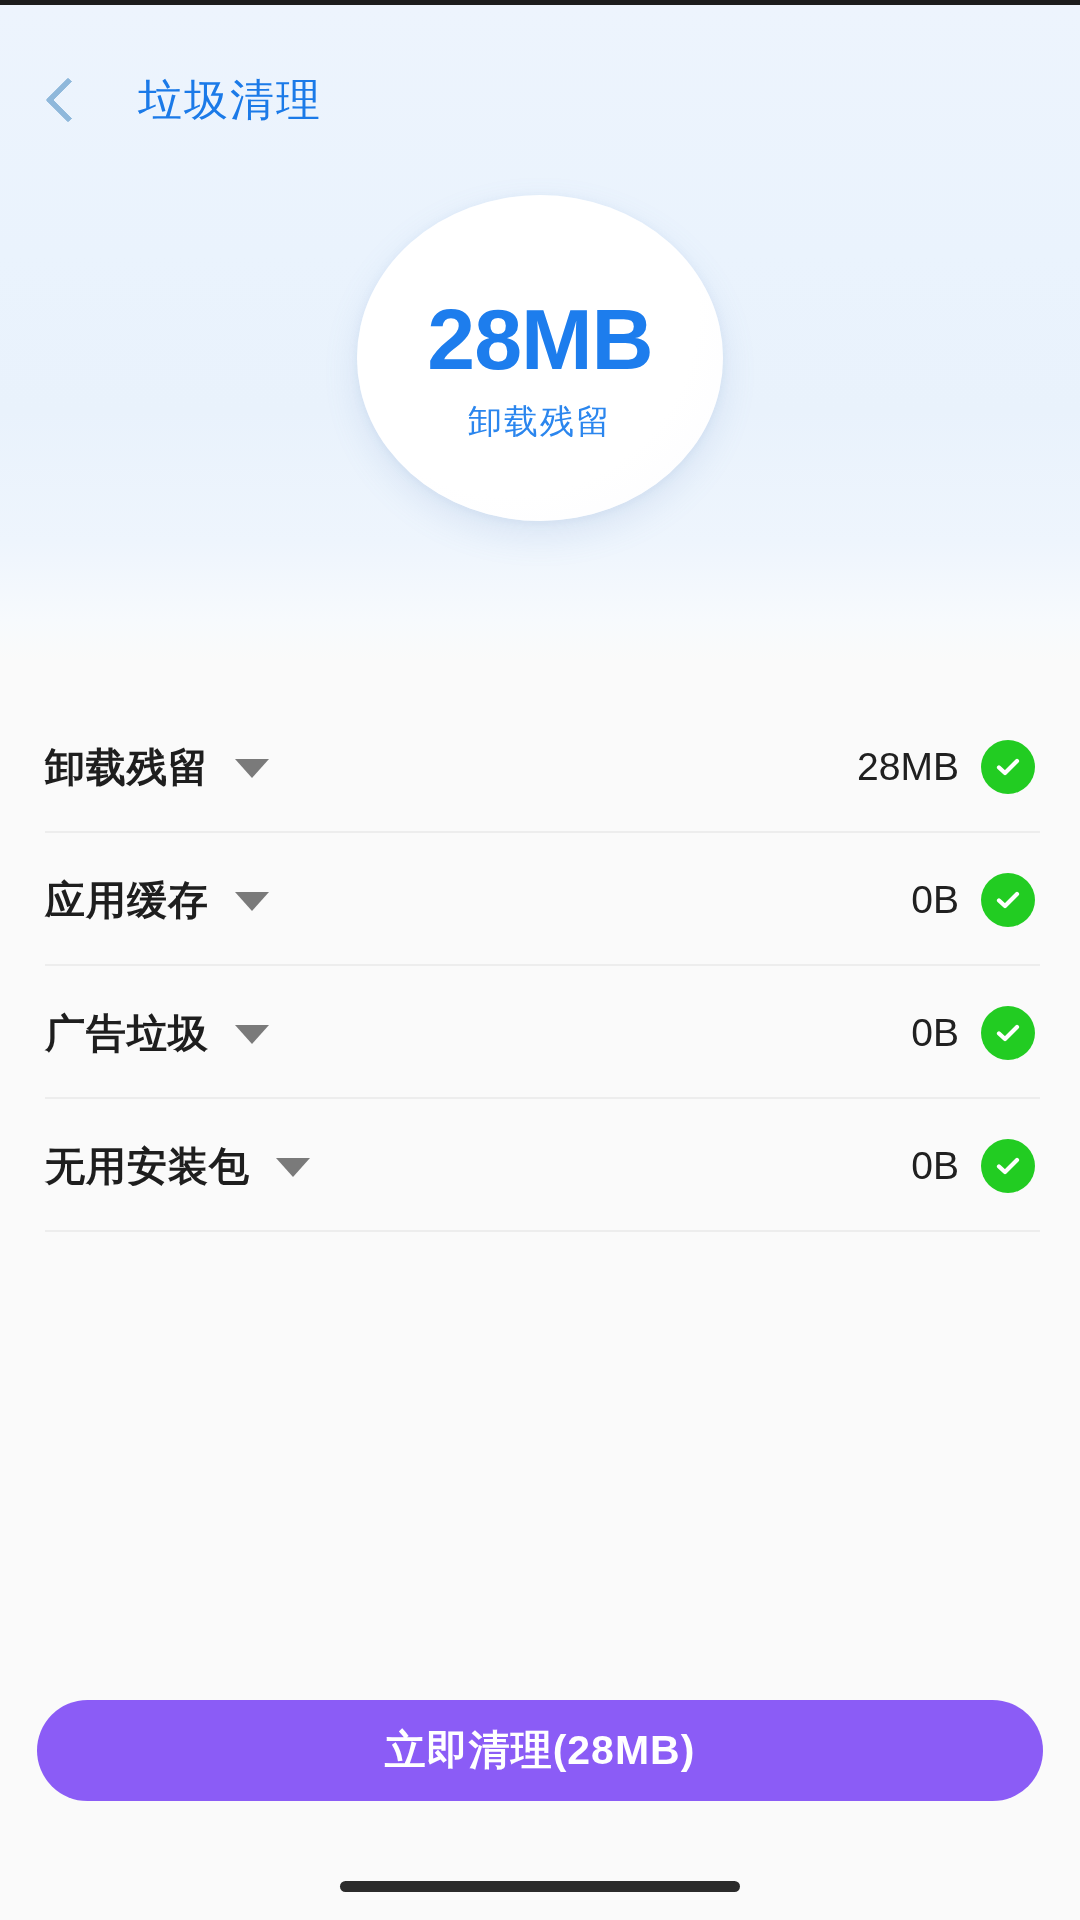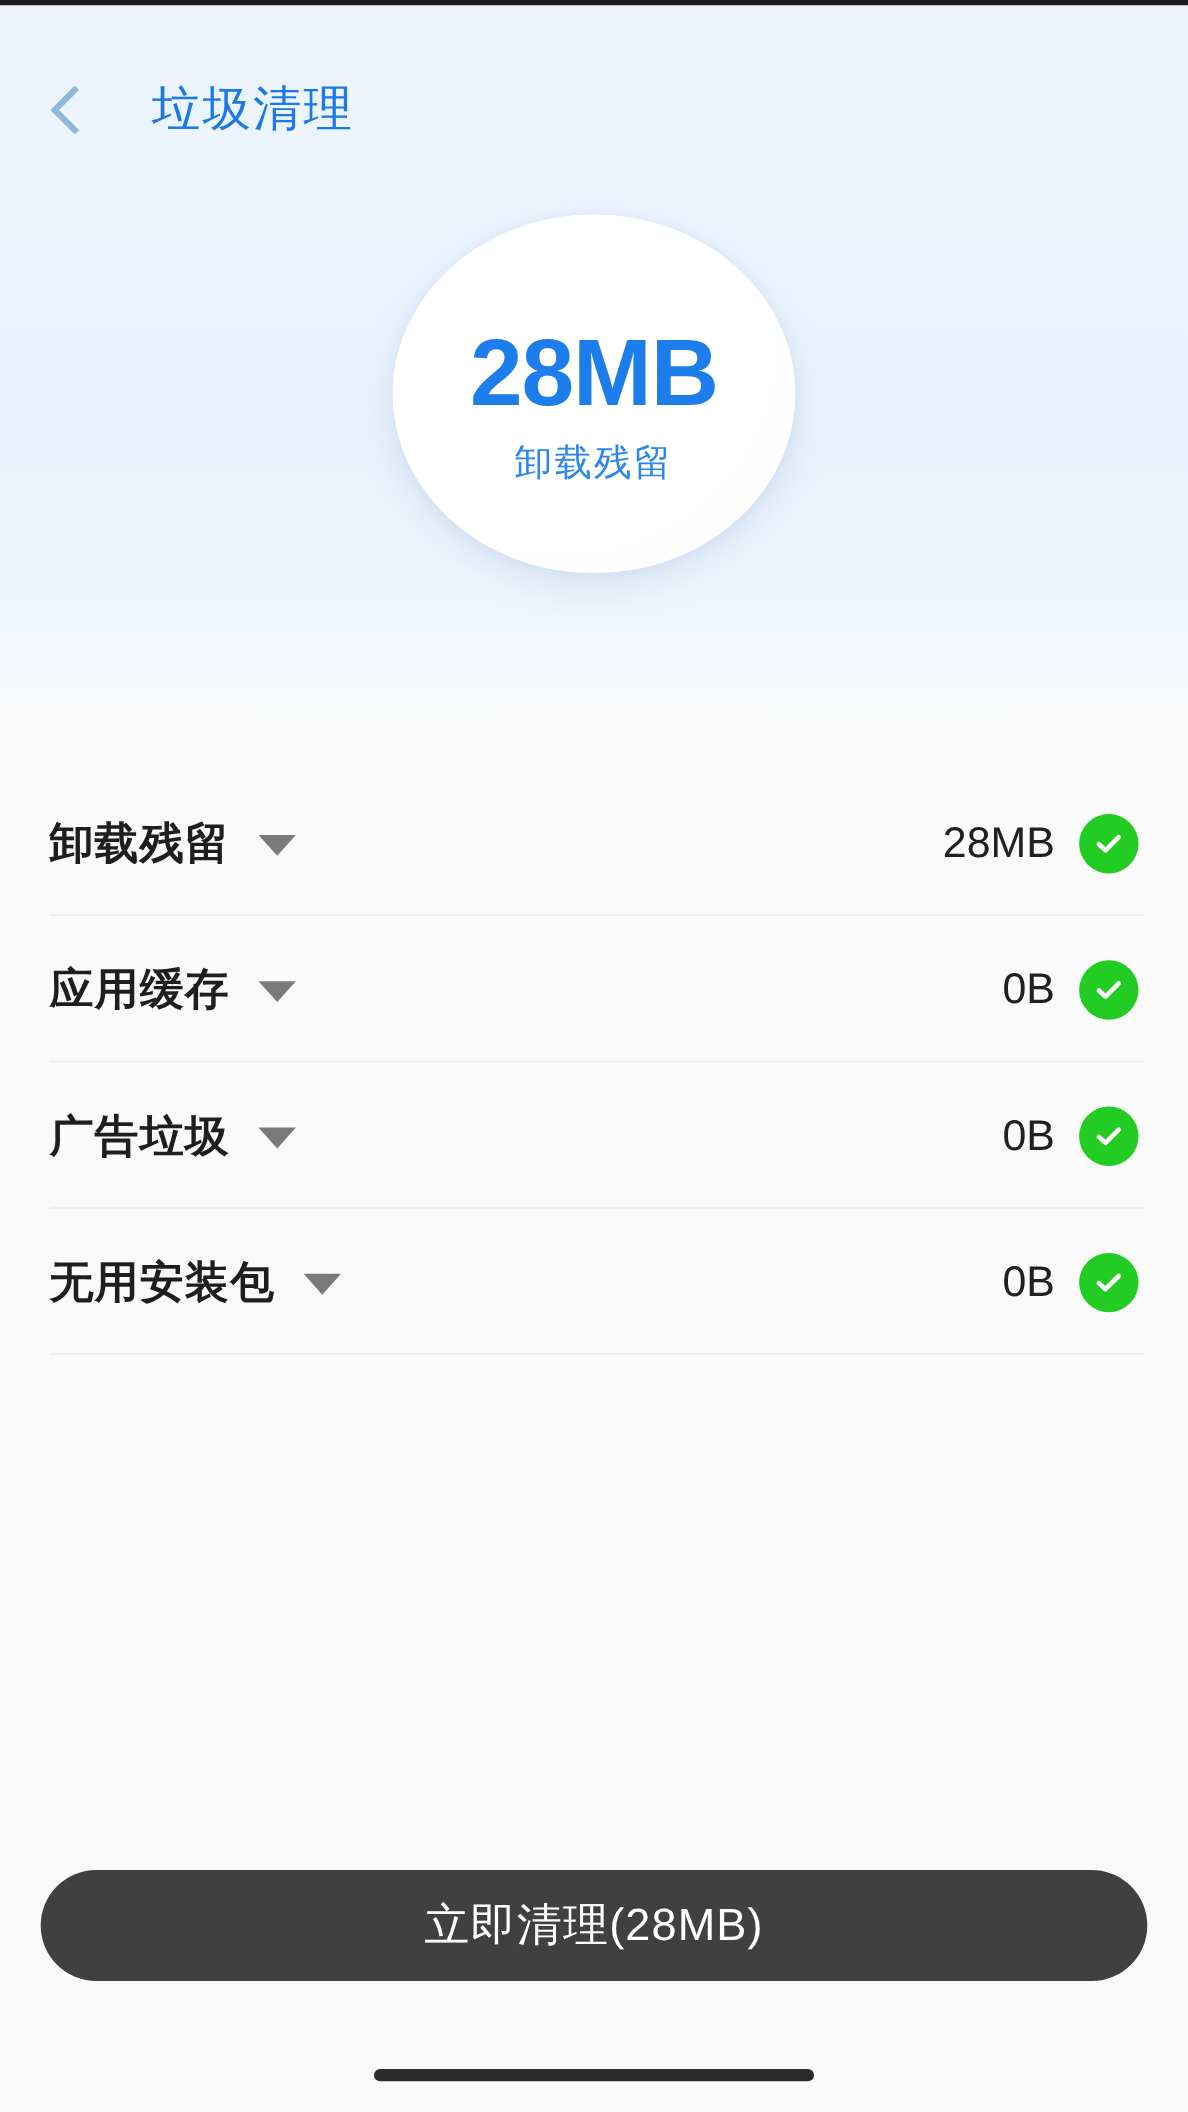--- a/index.html
+++ b/index.html
@@ -189,30 +189,31 @@
   }
 
   
   .cta {
     position: absolute;
     left: 37px;
     top: 1700px;
     width: 1006px;
     height: 101px;
     border-radius: 52px;
-    background: #404040;
+    background: #8b5cf6;
     color: #ffffff;
     font-size: 41px;
     letter-spacing: 1px;
     display: flex;
     align-items: center;
     justify-content: center;
     border: none;
     cursor: pointer;
     font-family: inherit;
+    font-weight: bold;
   }
 
   .home-indicator {
     position: absolute;
     left: 50%;
     transform: translateX(-50%);
     bottom: 28px;
     width: 400px;
     height: 11px;
     border-radius: 6px;

